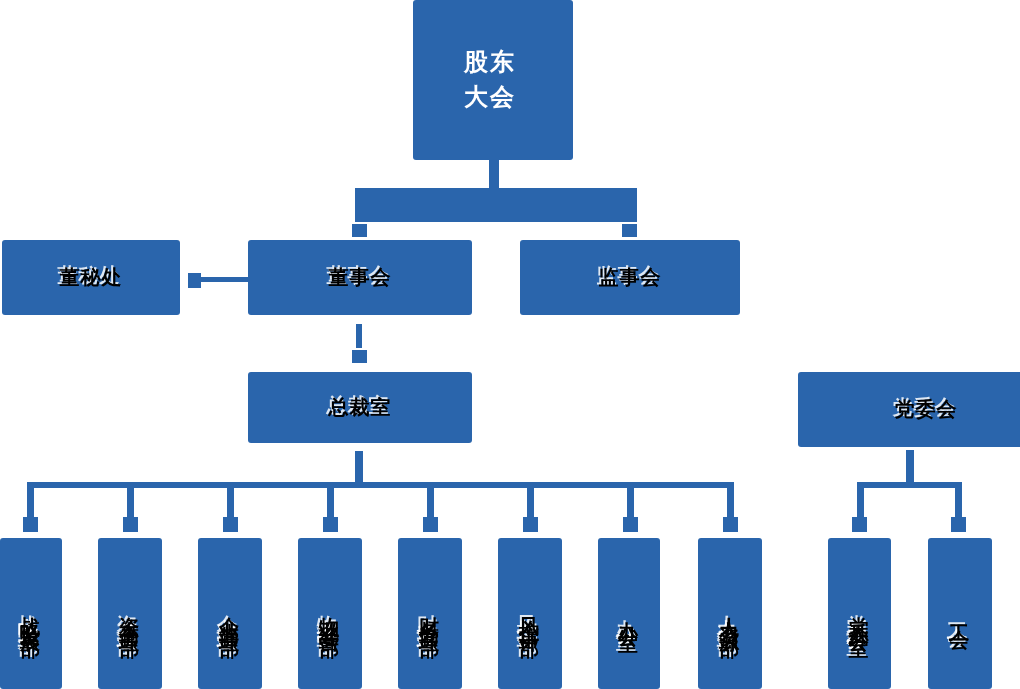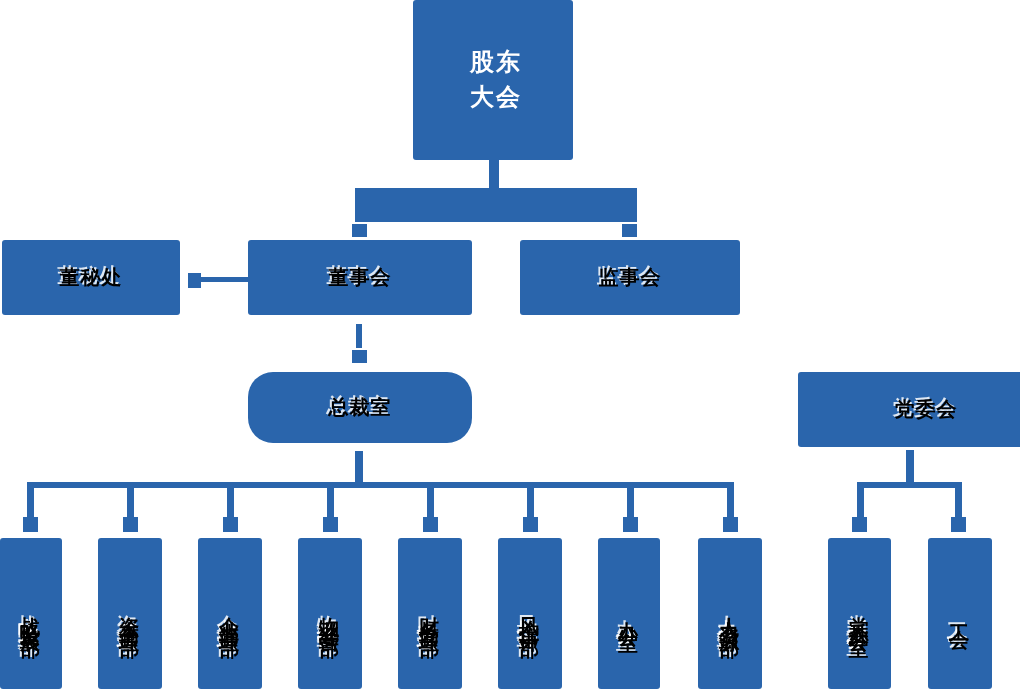--- a/index.html
+++ b/index.html
@@ -22,21 +22,21 @@
     overflow:hidden;
   }
   
   .node{
     position:absolute;
     background:var(--box-blue);
     border-radius:3px;
     display:flex;
     align-items:center;
     justify-content:center;
-    text-align:right;
+    text-align:left;
   }
   .node-top-label{
     color:var(--top-label-text);
     font-size:24px;
     line-height:35px;
     width:58px;
     word-break:break-all;
     letter-spacing:2px;
   }
   .h-label{
@@ -108,21 +108,21 @@
   <div class="node" style="left:2px;top:240px;width:178px;height:75px;">
     <span class="h-label">董秘处</span>
   </div>
   <div class="node" style="left:520px;top:240px;width:220px;height:75px;">
     <span class="h-label">监事会</span>
   </div>
   <div class="node" style="left:248px;top:240px;width:224px;height:75px;">
     <span class="h-label">董事会</span>
   </div>
 
-  <div class="node" style="left:248px;top:372px;width:224px;height:71px;border-radius:25px;">
+  <div class="node" style="left:248px;top:372px;width:224px;height:71px;">
     <span class="h-label">总裁室</span>
   </div>
   <div class="node" style="left:798px;top:372px;width:256px;height:75px;">
     <span class="h-label">党委会</span>
   </div>
 
   <div class="node" style="left:0;top:538px;width:62px;height:151px;">
     <span class="v-label">战略发展部</span>
   </div>
   <div class="node" style="left:98px;top:538px;width:64px;height:151px;">

